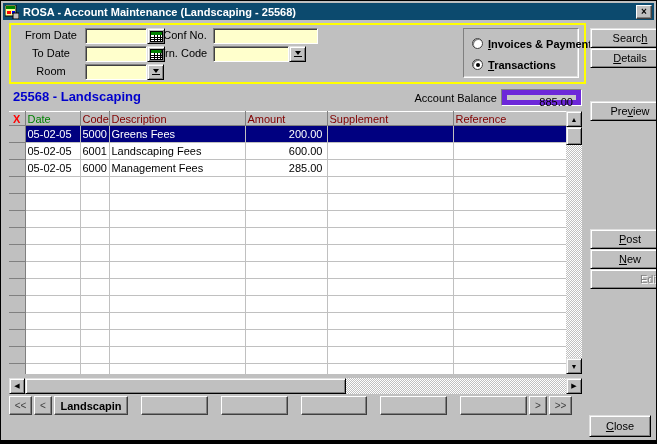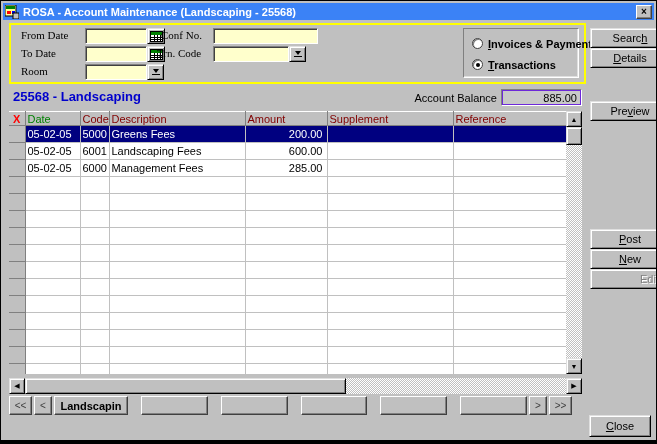--- a/index.html
+++ b/index.html
@@ -10,21 +10,21 @@
     position:relative; width:657px; height:444px;
     background:#c0c0c0;
     border:1px solid #000; border-bottom:4px solid #000;
     overflow:hidden;
     font-size:11px; color:#000;
   }
 
   
   .titlebar {
     position:absolute; left:2px; top:2px; right:2px; height:17px;
-    background:#3b82f6; color:#fff;
+    background:#0c4a6e; color:#fff;
     display:flex; align-items:center; padding:0 2px;
   }
   .app-icon { width:14px; height:14px; flex:0 0 auto; }
   .titlebar .title { flex:1; font-weight:bold; font-size:11px; margin-left:4px; white-space:nowrap; overflow:hidden; }
   .tb-close {
     width:16px; height:14px; background:#c0c0c0; color:#000;
     border:1px solid; border-color:#fff #404040 #404040 #fff;
     box-shadow:inset -1px -1px 0 #808080;
     font-size:10px; font-weight:bold; line-height:11px; text-align:center;
     font-family:"Liberation Sans", sans-serif; cursor:default;
@@ -46,21 +46,21 @@
     font-family:"Liberation Sans", sans-serif; font-size:11px;
     padding:1px 3px;
   }
   input.field { outline:none; }
 
   
   .filter-panel {
     position:absolute; left:8px; top:22px; width:577px; height:61px;
     border:2px solid #ffff00;
   }
-  .filter-panel .lbl { position:absolute; height:16px; line-height:15px; text-align:left; white-space:nowrap;font-family:Liberation Serif, serif; }
+  .filter-panel .lbl { position:absolute; height:16px; line-height:15px; text-align:center; white-space:nowrap; }
   .filter-panel .inp { position:absolute; height:16px; }
   .mini-btn {
     position:absolute; height:16px; width:18px; background:#c0c0c0;
     border:1px solid; border-color:#dfdfdf #000 #000 #dfdfdf;
     box-shadow:inset 1px 1px 0 #fff, inset -1px -1px 0 #808080;
     display:flex; flex-direction:column; align-items:center; justify-content:center;
     padding:0; cursor:default;
   }
   .drop-tri { width:0; height:0; border-left:3px solid transparent; border-right:3px solid transparent; border-top:4px solid #000; }
   .drop-bar { width:8px; height:1px; background:#000; margin-top:1px; }
@@ -83,21 +83,21 @@
 
   
   .account-title { position:absolute; left:12px; top:88px; font-size:13px; font-weight:bold; color:#0000cc; }
   .balance-label { position:absolute; left:400px; top:91px; width:96px; text-align:right; }
   .balance-field {
     position:absolute; left:500px; top:88px; width:81px; height:17px;
     background:#c9c9c9;
     border:1px solid; border-color:#808080 #fff #fff #808080;
   }
   .balance-inner {
-    position:absolute; inset:0; border:1px solid #6d28d9;
+    position:absolute; inset:0; border:5px solid #6d28d9;
     text-align:right; padding:1px 3px 0 0; font-size:11px;
   }
 
   
   .grid-area { position:absolute; left:8px; top:110px; width:573px; height:263px; background:#fff; overflow:hidden; }
   table.grid { border-collapse:collapse; table-layout:fixed; width:557px; }
   table.grid th {
     height:14px; background:#c0c0c0; font-weight:normal; text-align:left;
     padding:0 2px; font-size:11px; white-space:nowrap; overflow:hidden;
     border-right:1px solid #808080; border-bottom:1px solid #808080; border-top:1px solid #fff;

